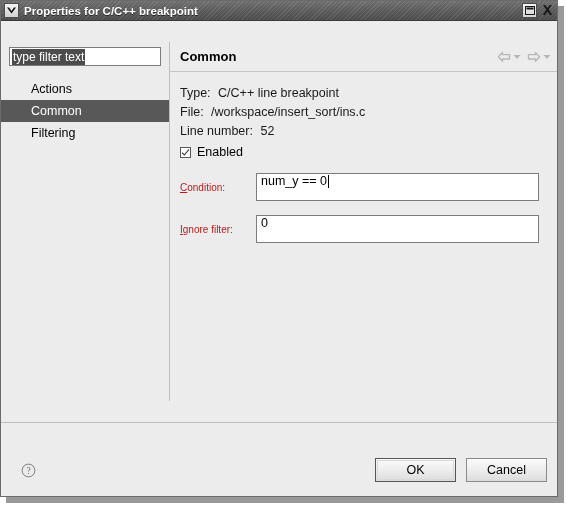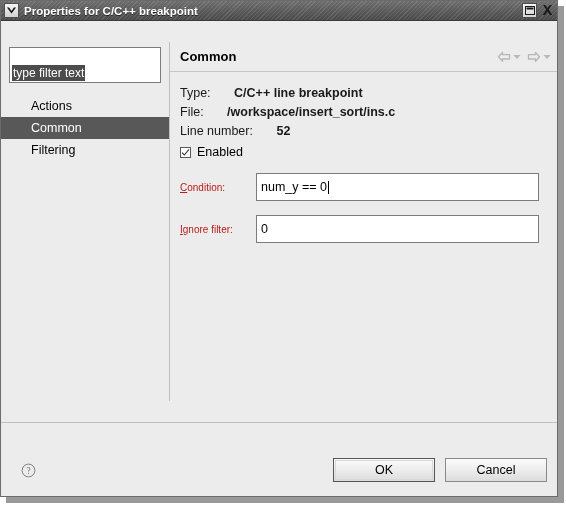--- a/index.html
+++ b/index.html
@@ -120,22 +120,22 @@
     padding-top: 4px;
     box-sizing: border-box;
   }
   .filter-box {
     margin: 1px 8px 0 8px;
     height: 19px;
     background: #ffffff;
     border: 1px solid #7c7c7c;
     box-sizing: border-box;
     display: flex;
-    align-items: flex-start;
-    padding: 17px 2px;
+    align-items: flex-end;
+    padding: 0 2px;
   }
   .filter-text {
     background: #4c4c4c;
     color: #ffffff;
     font-size: 12px;
     line-height: 14px;
     padding: 1px 1px 1px 1px;
     white-space: nowrap;
   }
   .tree {
@@ -202,21 +202,21 @@
     box-sizing: border-box;
     position: relative;
   }
   .info-row {
     font-size: 12.5px;
     color: #1a1a1a;
     line-height: 19px;
     white-space: nowrap;
   }
   .info-row .lbl { }
-  .info-row .val { margin-left: 20px; font-weight: bold; }
+  .info-row .val { margin-left: 4px; }
 
   .check-row {
     display: flex;
     align-items: center;
     margin-top: 4px;
     margin-left: 0;
   }
   .checkbox {
     width: 11px;
     height: 11px;
@@ -245,21 +245,21 @@
     white-space: nowrap;
   }
   .field-label u { text-decoration: underline; }
   .text-input {
     flex: 1 1 auto;
     height: 28px;
     background: #ffffff;
     border: 1px solid #7c7c7c;
     box-sizing: border-box;
     display: flex;
-    align-items: center;
+    align-items: flex-end;
     padding: 12px 4px;
     font-size: 12.5px;
     color: #000000;
     margin-right: 8px;
     position: relative;
   }
   .text-input .caret {
     display: inline-block;
     width: 1px;
     height: 13px;
@@ -284,21 +284,21 @@
     box-sizing: border-box;
   }
   .help-btn {
     width: 15px;
     height: 15px;
     margin-left: 10px;
     flex: 0 0 auto;
   }
   .bar-spacer { flex: 1 1 auto; }
   .dlg-btn {
-    width: 102px;
+    width: 81px;
     height: 24px;
     font-size: 12.5px;
     color: #000;
     background: linear-gradient(to bottom,#fbfbfb 0%, #ededed 50%, #dcdcdc 100%);
     border: 1px solid #8a8a8a;
     box-sizing: border-box;
     display: flex;
     align-items: center;
     justify-content: center;
     margin-left: 10px;

